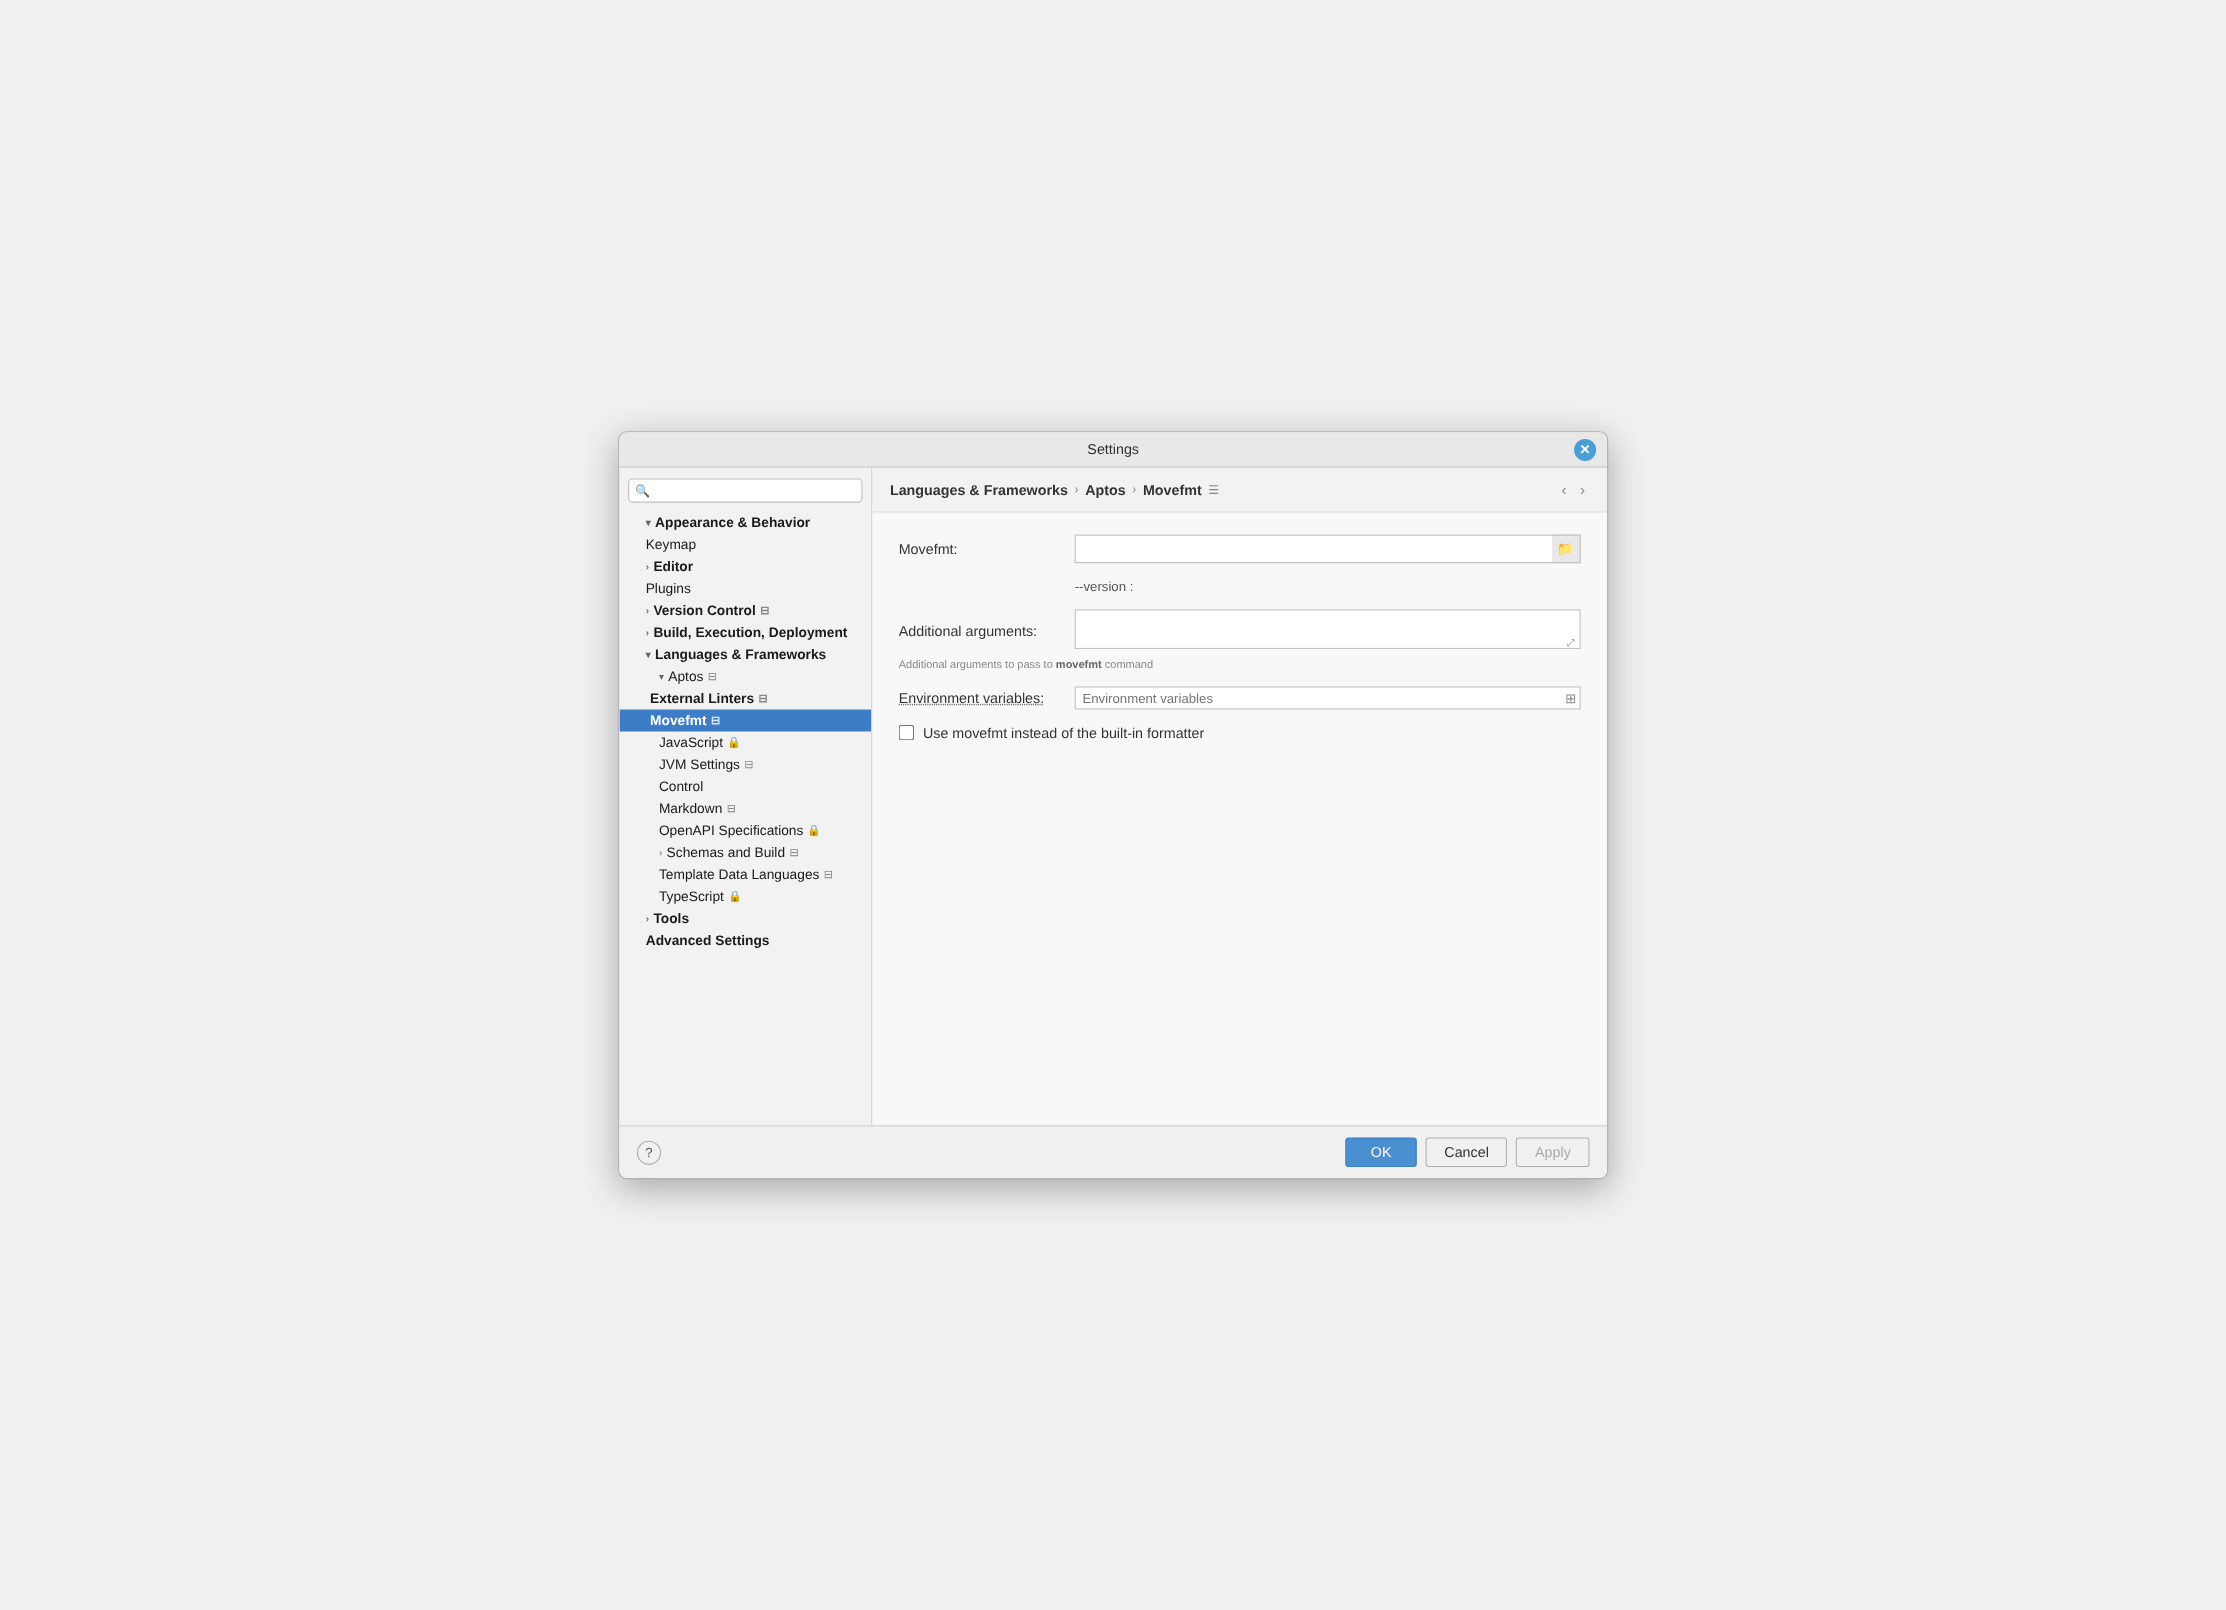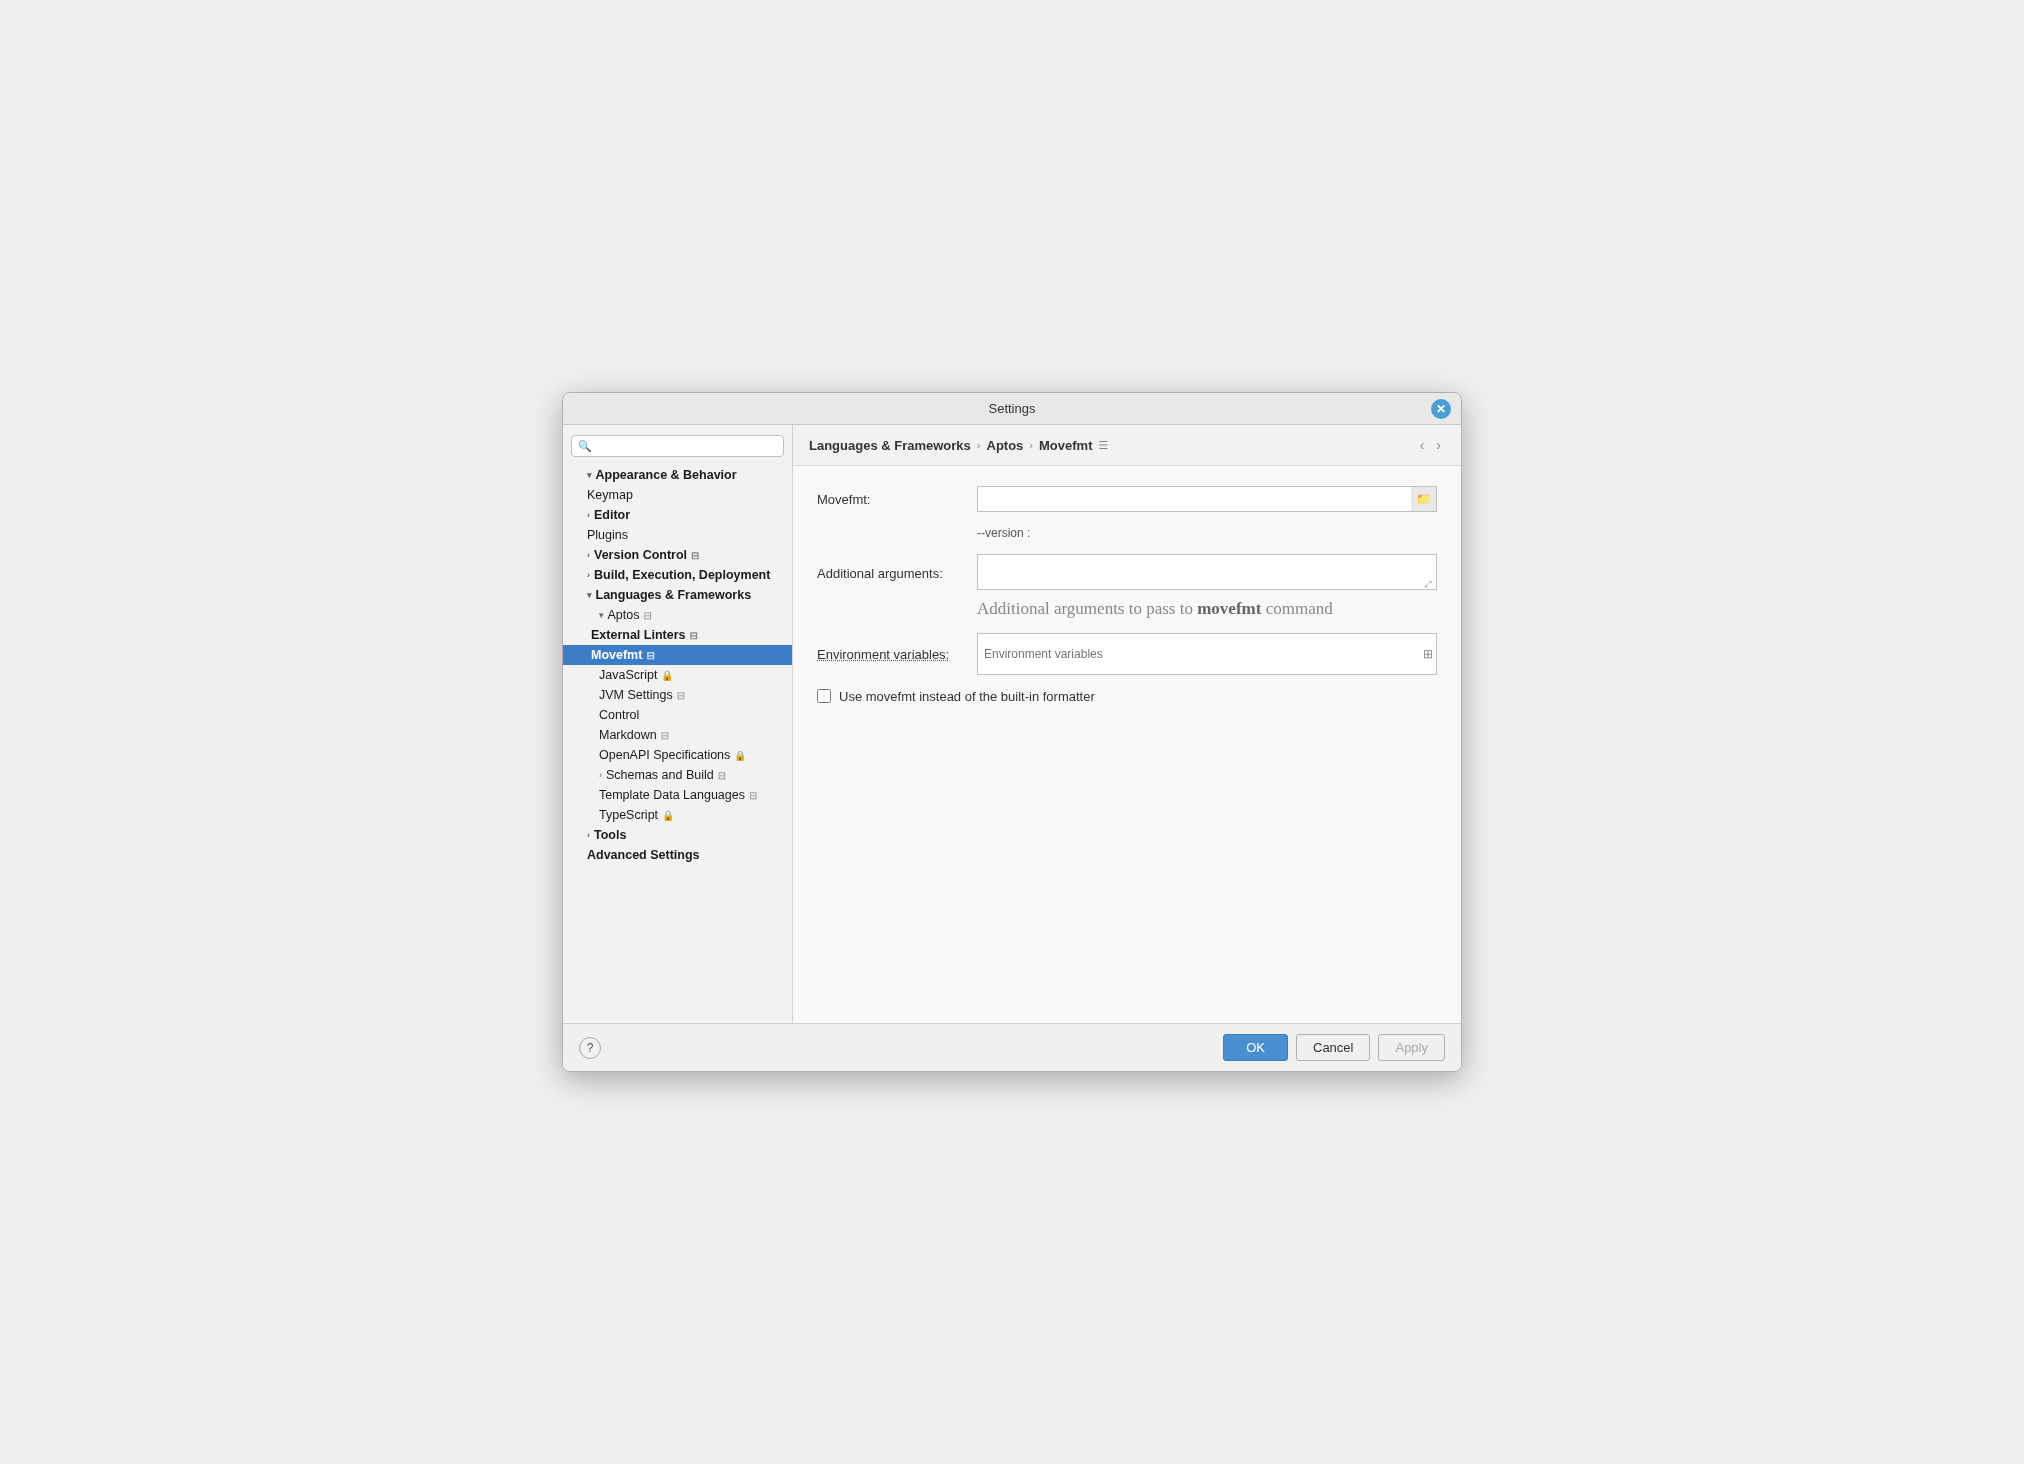--- a/index.html
+++ b/index.html
@@ -253,40 +253,38 @@
       width: 14px;
       height: 14px;
       display: flex;
       align-items: center;
       justify-content: center;
       font-size: 9px;
       color: #888;
       cursor: pointer;
     }
     .hint-text {
-      font-size: 17px;
+      font-size: 10px;
       color: #888;
-      margin-left: 160px;
       margin-top: -8px;
       margin-bottom: 14px;
-      font-family: Liberation Serif, serif;
     }
     .hint-text strong {
       font-weight: bold;
       color: #666;
     }
     .env-input-wrapper {
       flex: 1;
       display: flex;
       align-items: center;
       position: relative;
     }
     .env-input {
       flex: 1;
-      height: 42px;
+      height: 21px;
       border: 1px solid #c0c0c0;
       background: white;
       padding: 3px 6px;
       font-size: 12px;
       color: #aaa;
       outline: none;
     }
     .env-icon {
       position: absolute;
       right: 4px;

